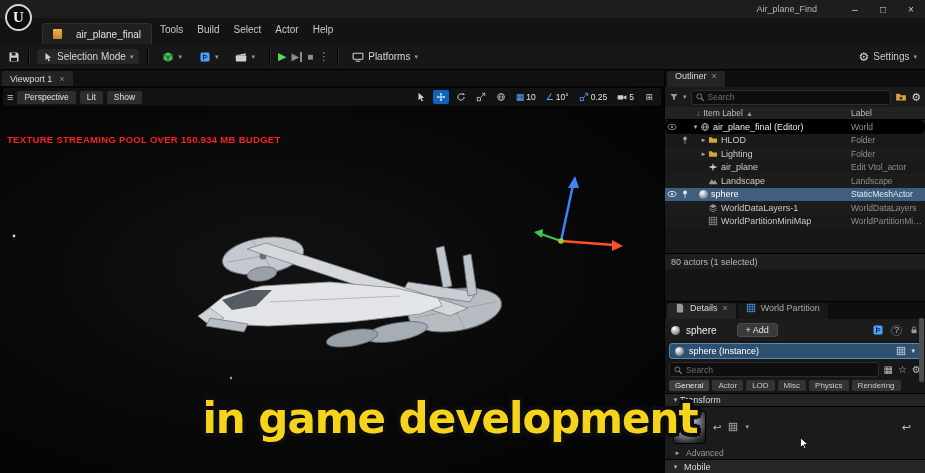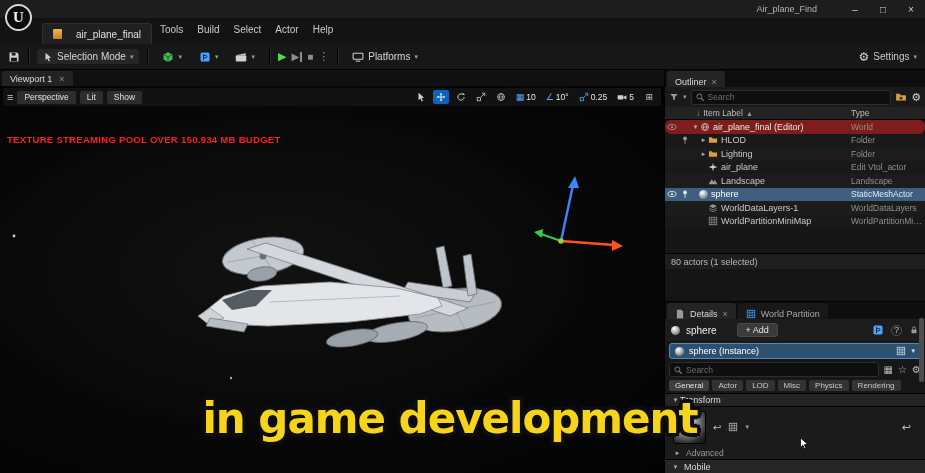--- a/index.html
+++ b/index.html
@@ -79,21 +79,21 @@
     font-size:9.5px; letter-spacing:0.3px;margin-top:18px; }
 
   .overlay-text { position:absolute; left:150px; top:394px; width:600px; z-index:40;
     text-align:center; font-family:"DejaVu Sans",sans-serif; font-weight:bold;
     font-size:42px; letter-spacing:-1px; color:#f6d41c;
     text-shadow:-3px -3px 0 #0d0d0d, 3px -3px 0 #0d0d0d, -3px 3px 0 #0d0d0d, 3px 3px 0 #0d0d0d,
       0 -4px 0 #0d0d0d, 0 4px 0 #0d0d0d, -4px 0 0 #0d0d0d, 4px 0 0 #0d0d0d; }
 
   
   .panel-tabbar { height:17px; background:#0e0e0e; display:flex; align-items:flex-end; padding-left:2px; gap:2px; }
-  .panel-tab { height:16px; display:flex; align-items:flex-end; gap:5px; padding:0 8px;
+  .panel-tab { height:16px; display:flex; align-items:flex-start; gap:5px; padding:0 8px;
     font-size:9px; color:#d8d8d8; border-radius:3px 3px 0 0; }
   .panel-tab.active { background:#242424; }
   .panel-tab.inactive { background:#181818; color:#a8a8a8; }
   .panel-tab .x { color:#8d8d8d; }
 
   
   .outliner { height:232px; display:flex; flex-direction:column; background:#161616; }
   .o-toolbar { height:20px; display:flex; align-items:center; gap:4px; padding:0 4px; background:#1a1a1a; }
   .searchbox { position:relative; flex:1; height:15px; }
   .searchbox input { width:100%; height:100%; background:#0e0e0e; border:1px solid #2d2d2d;
@@ -101,21 +101,21 @@
     font-family:inherit; }
   .searchbox input::placeholder { color:#6f6f6f; }
   .searchbox .ic { position:absolute; left:4px; top:2.5px; color:#7d7d7d; }
   .o-header { height:13px; display:flex; align-items:center; background:#222; border-bottom:1px solid #000;
     font-size:8.5px; color:#bdbdbd; padding-left:4px; gap:3px; }
   .o-header .typ-h { width:74px; }
   .o-rows { }
   .o-row { height:13.5px; display:flex; align-items:center; font-size:9px; color:#c9c9c9; padding-left:2px; }
   .o-row:nth-child(odd) { background:#1c1c1c; }
   .o-row:nth-child(even) { background:#191919; }
-  .o-row.current { background:#7f1d1d; color:#e8e8e8;border-radius:6px; }
+  .o-row.current { background:#000000; color:#e8e8e8;border-radius:6px; }
   .o-row.selected { background:#3e5f80; color:#ffffff; }
   .gut { width:24px; display:flex; gap:3px; align-items:center; flex:none; }
   .exp { width:9px; font-size:7px; color:#b0b0b0; flex:none; text-align:center; }
   .lbl { flex:1; overflow:hidden; white-space:nowrap; text-overflow:ellipsis; padding-left:3px; }
   .typ { width:74px; flex:none; font-size:8.5px; color:#8f8f8f; overflow:hidden;
     white-space:nowrap; text-overflow:ellipsis; }
   .o-row.selected .typ { color:#dfe8f2; }
   .sphere-dot { width:9px; height:9px; border-radius:50%; flex:none;
     background:radial-gradient(circle at 35% 30%, #ffffff, #9aa0a8 55%, #4c4c4c 100%); }
   .o-filler { flex:1; background:#161616; }
@@ -479,21 +479,21 @@
             </svg>
           <span class="gear-glyph" style="font-size:11px">⚙</span>
         </div>
         <div class="o-header">
           <span style="width:24px"></span>
           <span class="c-dim">↓</span>
           <span style="flex:1;display:flex;gap:3px;align-items:center">
             <span>Item Label</span>
             <span class="caret">▲</span>
           </span>
-          <span class="typ-h">Type</span>
+          <span class="typ-h">Label</span>
         </div>
         <div class="o-rows">
 
           <div class="o-row current">
             <span class="gut">
                 <svg class="ic c-dim">
                   <use href="#i-eye"></use>
                 </svg>
               </span>
             <span class="exp">▾</span>

